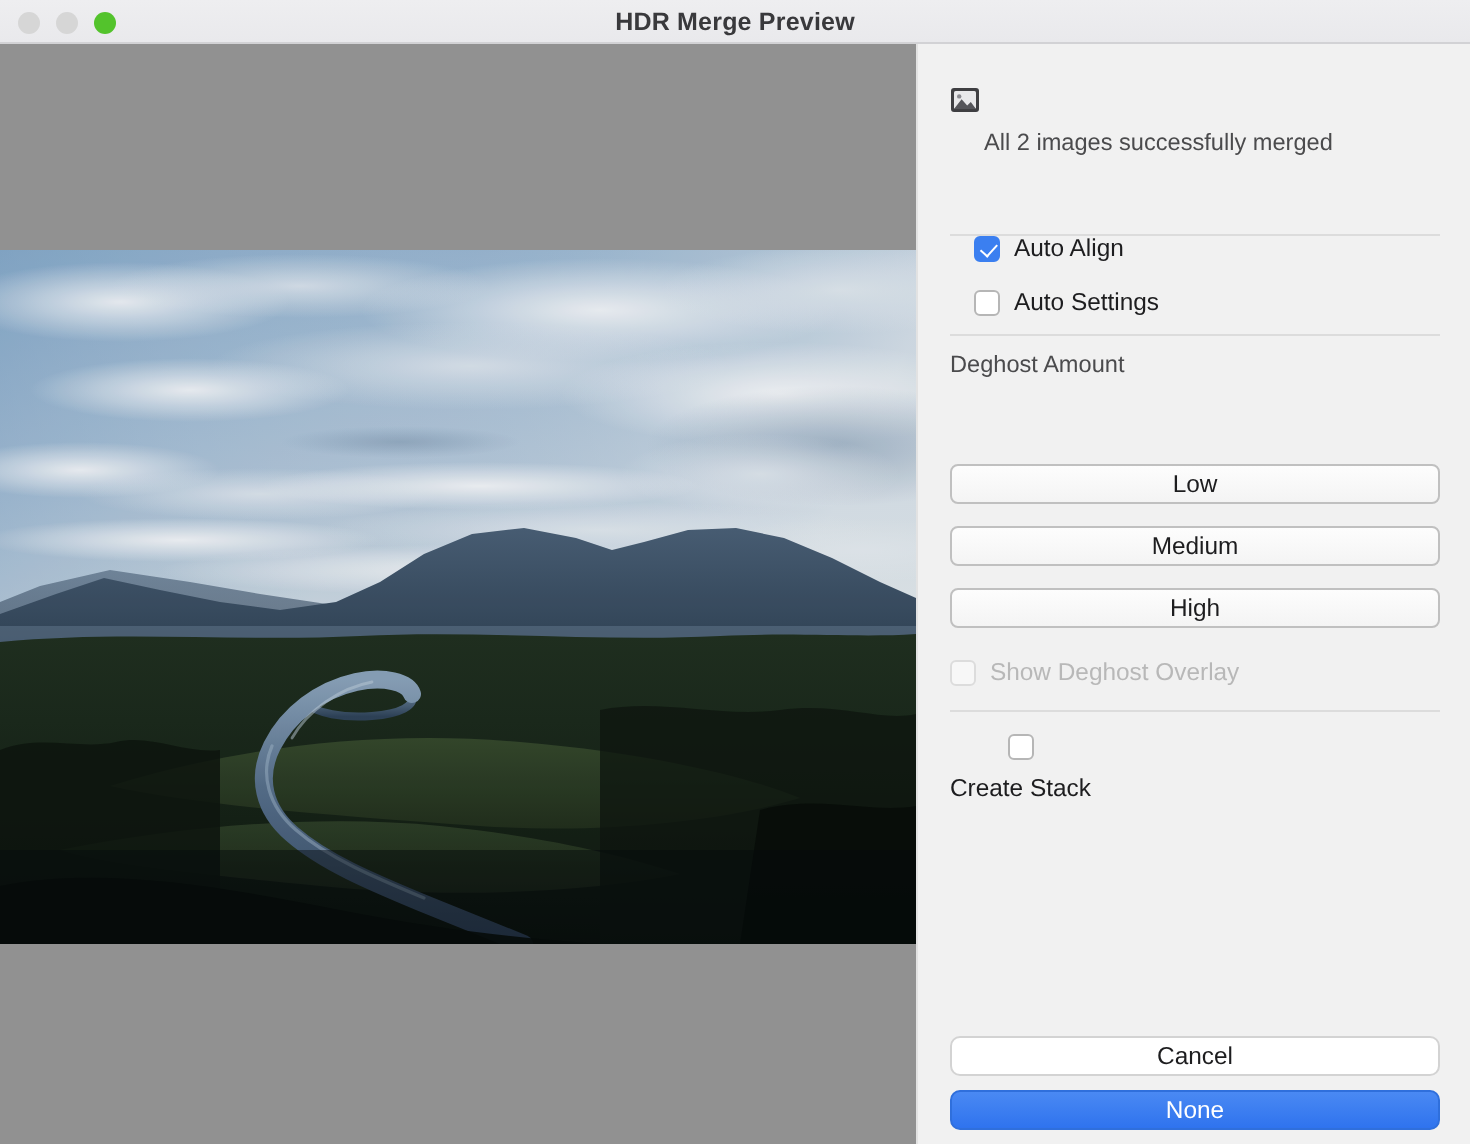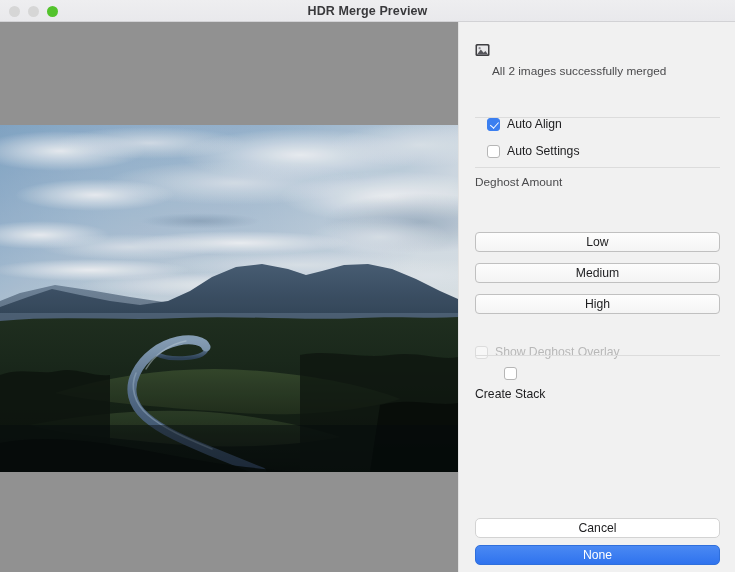--- a/index.html
+++ b/index.html
@@ -133,21 +133,21 @@
   .cb-row {
     position: absolute;
     left: 16px;
     display: flex;
     align-items: center;
     gap: 7px;
     height: 16px;
   }
   .cb-align    { top: 94px; padding-left: 12px; }
   .cb-settings { top: 121px; padding-left: 12px; }
-  .cb-overlay  { top: 322px; }
+  .cb-overlay  { top: 306px; }
   .cb-stack    { top: 345px; flex-direction: column; }
 
   .cbox {
     width: 13px; height: 13px;
     border-radius: 3px;
     border: 1px solid #b6b6b6;
     background: #ffffff;
     box-sizing: border-box;
     display: block;
     flex: 0 0 auto;

